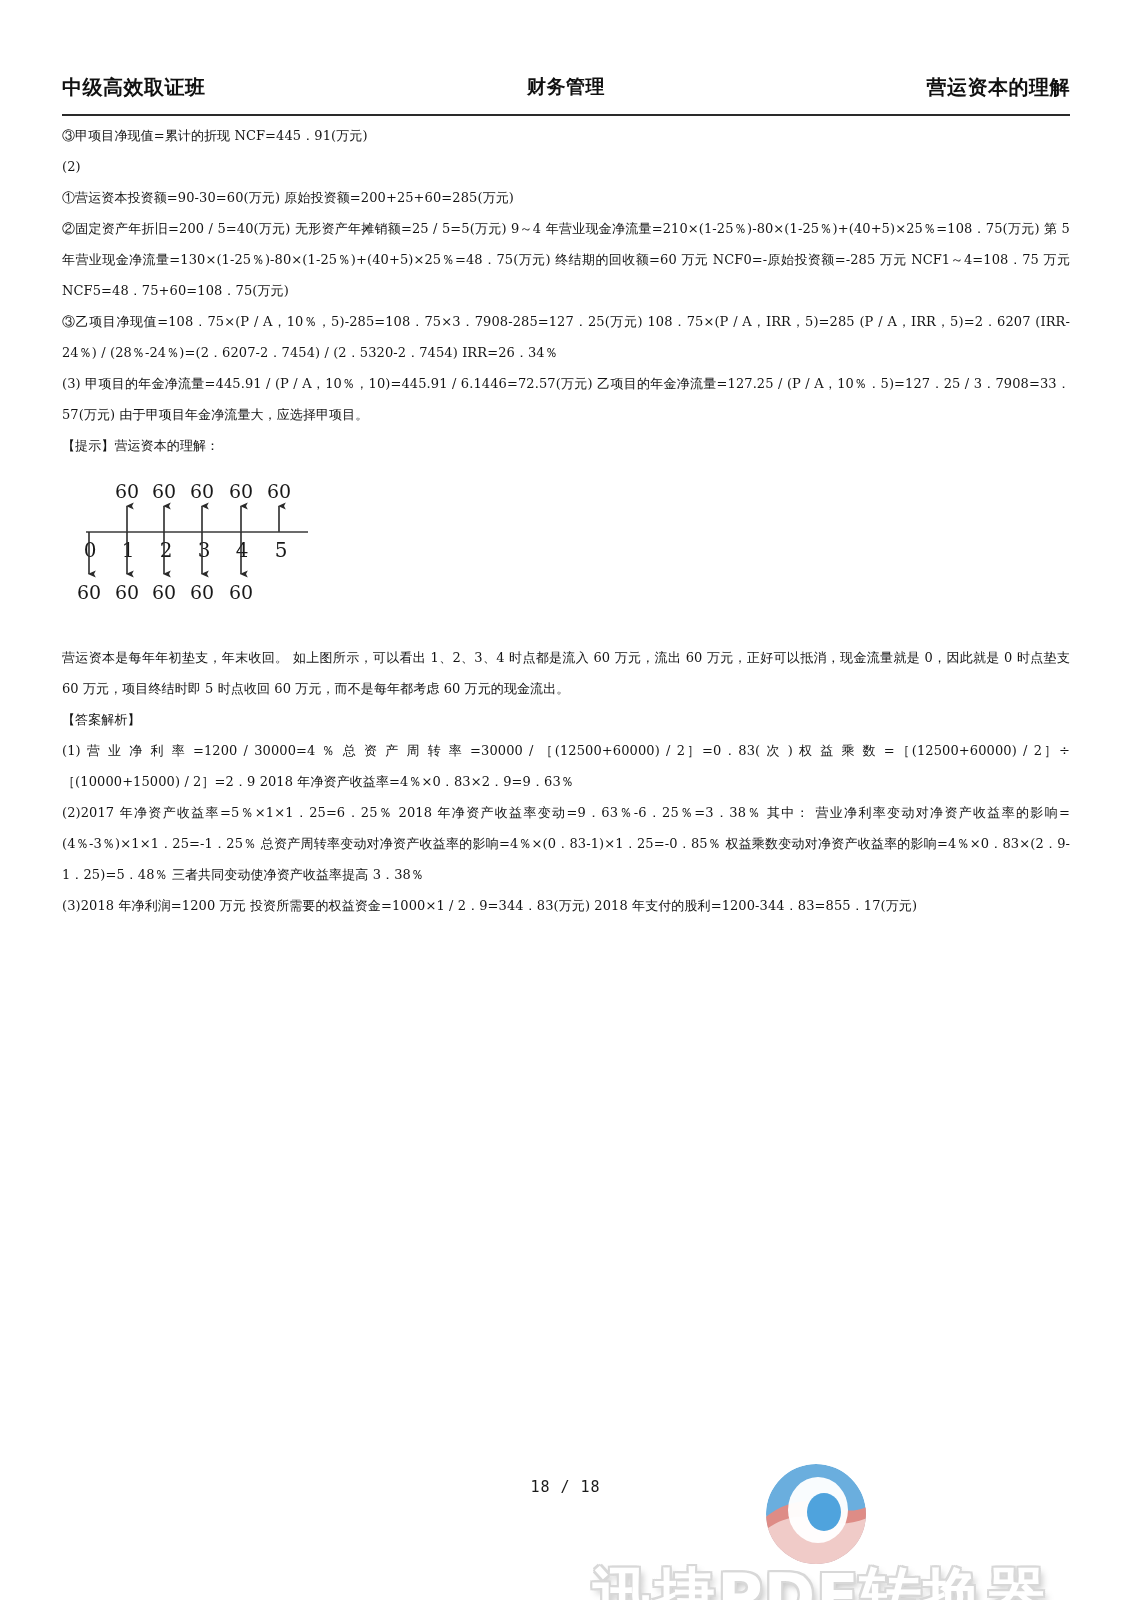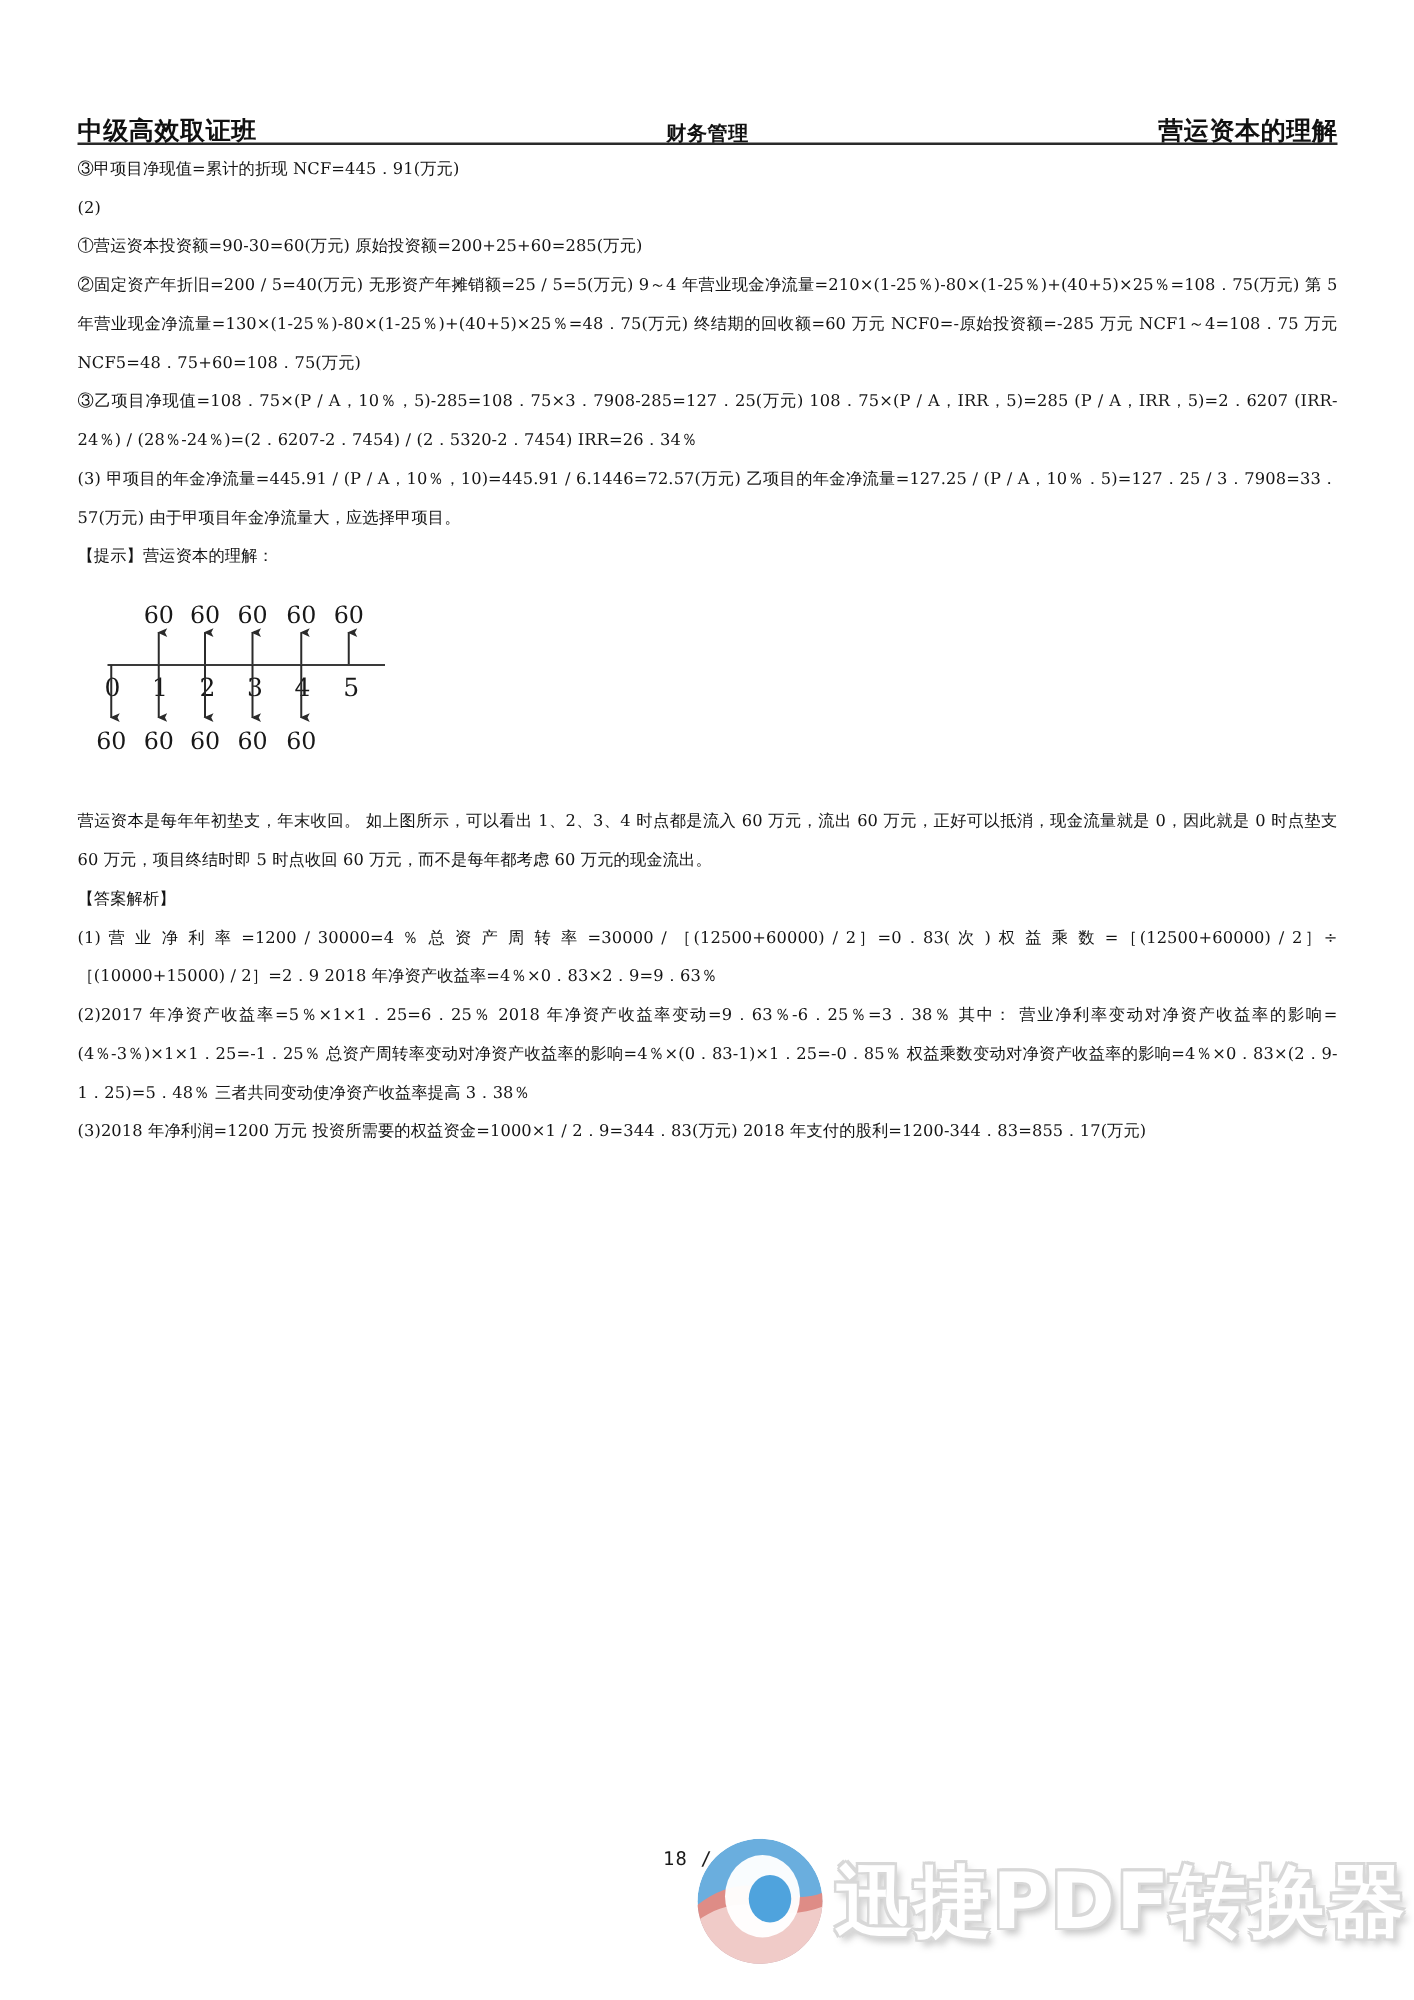--- a/index.html
+++ b/index.html
@@ -25,36 +25,36 @@
   }
 
   
   .header {
     position: absolute;
     left: 62px;
     top: 74px;
     width: 1008px;
     height: 44px;
     display: flex;
-    align-items: flex-end;
+    align-items: flex-start;
     justify-content: space-between;
     font-family: "DejaVu Sans", "Liberation Sans", sans-serif;
     font-weight: bold;
     font-size: 20px;
     letter-spacing: 0.5px;
     color: #111;
   }
   .header-center {
     position: absolute;
     left: 0;
     right: 0;
     text-align: center;
     font-family: "DejaVu Sans", "Liberation Sans", sans-serif;
     font-weight: bold;
-    font-size: 16px;
+    font-size: 19px;
     color: #111;
   }
   .header-left { position: relative; z-index: 2; }
   .header-right { position: relative; z-index: 2; }
 
   .header-rule {
     position: absolute;
     left: 62px;
     top: 114px;
     width: 1008px;
@@ -105,20 +105,21 @@
 
   .watermark {
     position: absolute;
     left: 556px;
     top: 1462px;
     width: 520px;
     height: 118px;
     display: flex;
     align-items: center;
     pointer-events: none;
+    flex-direction: column;
   }
   .wm-logo {
     position: relative;
     width: 104px;
     height: 104px;
     flex: 0 0 104px;
   }
   .wm-text {
     margin-left: 8px;
     font-family: "DejaVu Sans", "Liberation Sans", sans-serif;

